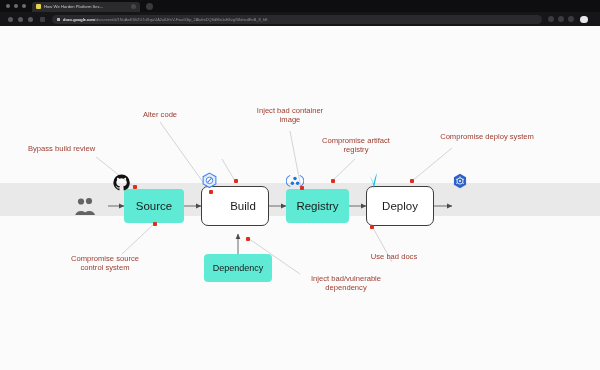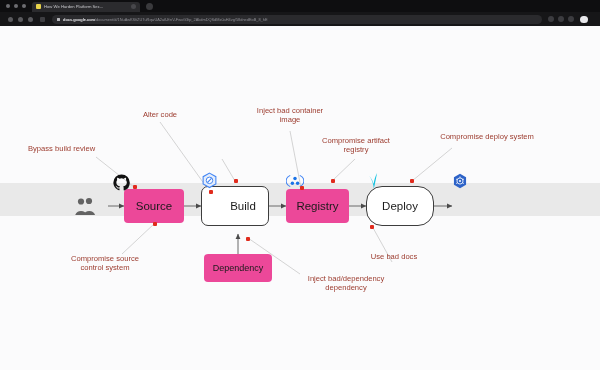--- a/index.html
+++ b/index.html
@@ -53,21 +53,21 @@
   .band{position:absolute;left:0;top:157px;width:600px;height:33px;background:#e9e9e9;}
 
   svg.wires{position:absolute;left:0;top:0;width:600px;height:344px;overflow:visible;}
 
   
   .node{
     position:absolute;display:flex;align-items:center;justify-content:center;
     font-size:11.5px;color:#1b1b1b;box-sizing:border-box;
     font-family:"Liberation Sans",sans-serif;
   }
-  .node.grey{background:#ec4899;border-radius:4px;}
+  .node.grey{background:#5eead4;border-radius:4px;}
   .node.white{background:#ffffff;border:1.1px solid #3d3d3d;border-radius:7px;}
 
   
   .ann{
     position:absolute;color:#9c3b2e;font-size:7.6px;line-height:9.4px;
     font-family:"Liberation Sans",sans-serif;text-align:center;
   }
   .ann.left{text-align:left;}
 
   
@@ -151,21 +151,21 @@
     </div>
 
     <div class="node white" style="left:201px;top:160px;width:68px;height:40px;padding-left:16px;">
       <span>Build</span>
     </div>
 
     <div class="node grey" style="left:286px;top:163px;width:63px;height:34px;">
       <span>Registry</span>
     </div>
 
-    <div class="node white" style="left:366px;top:160px;width:68px;height:40px;border-radius:16px;">
+    <div class="node white" style="left:366px;top:160px;width:68px;height:40px;">
       <span>Deploy</span>
     </div>
 
 
     <div class="node grey" style="left:204px;top:228px;width:68px;height:28px;font-size:9px;">
       <span>Dependency</span>
     </div>
 
     <svg class="icon" style="left:74px;top:170px;" width="30" height="22" viewBox="0 0 30 22">
       <circle cx="7" cy="5.5" r="3.1" fill="#636363"></circle>
@@ -228,19 +228,19 @@
 image</div>
 
     <div class="ann" style="left:412px;top:106px;width:150px;">Compromise deploy system</div>
 
     <div class="ann" style="left:306px;top:110px;width:100px;white-space:pre-line;">Compromise artifact
 registry</div>
 
     <div class="ann" style="left:46px;top:228px;width:118px;white-space:pre-line;">Compromise source
 control system</div>
 
-    <div class="ann" style="left:288px;top:248px;width:116px;white-space:pre-line;">Inject bad/dependency
+    <div class="ann" style="left:288px;top:248px;width:116px;white-space:pre-line;">Inject bad/vulnerable
 dependency</div>
 
     <div class="ann" style="left:350px;top:226px;width:88px;">Use bad docs</div>
 
   </div>
 </div>
 
 </body></html>

